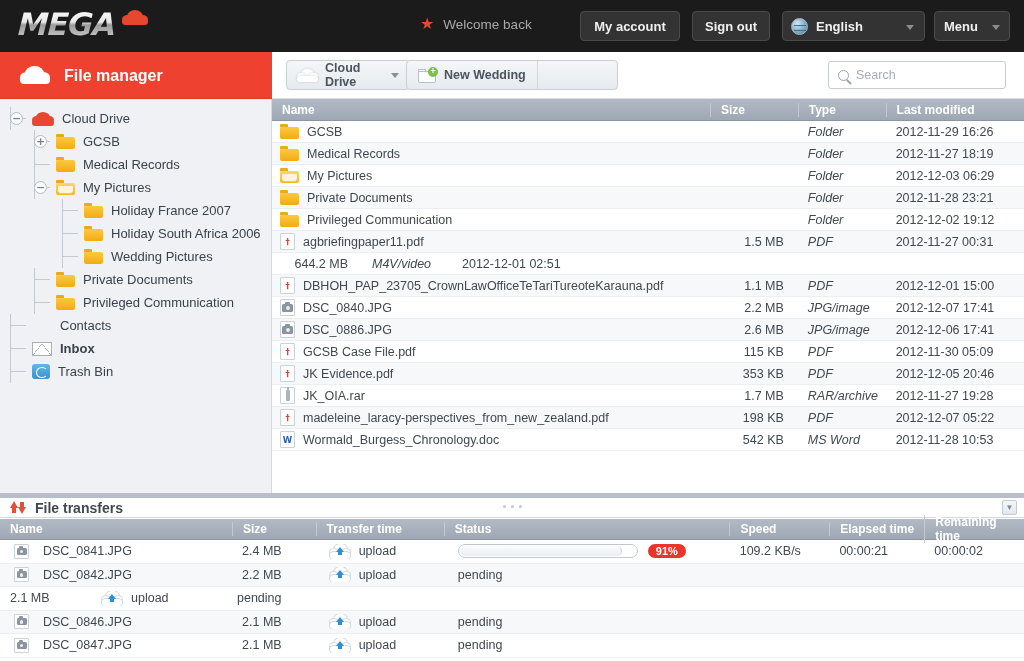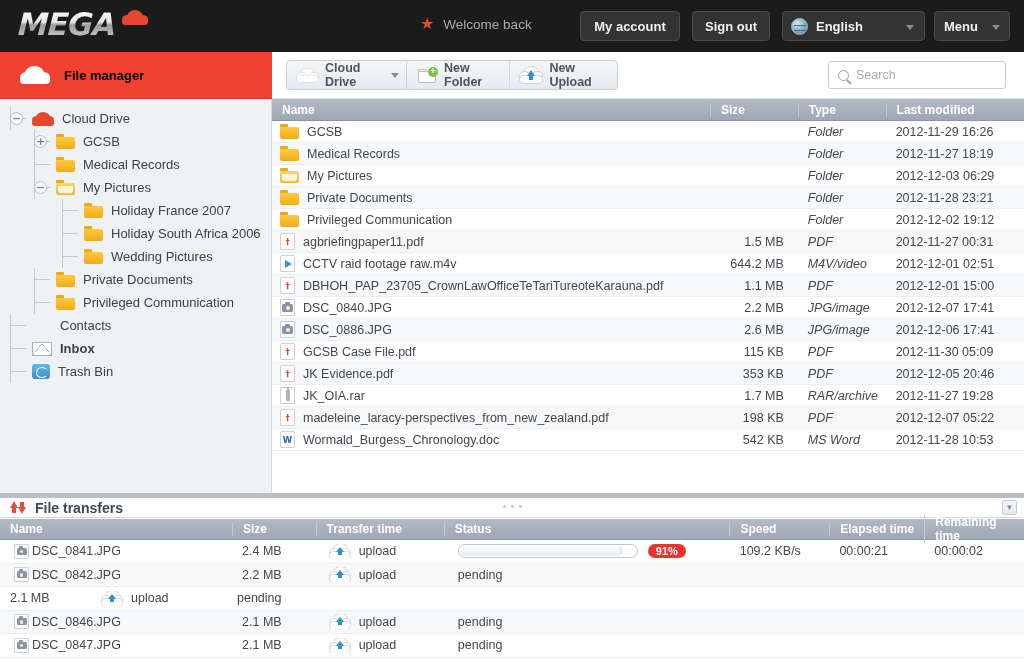--- a/index.html
+++ b/index.html
@@ -81,21 +81,21 @@
     background: #ef4130;
     display: flex; align-items: center; padding-left: 20px; gap: 14px;
     box-shadow: inset 0 -1px 0 rgba(0,0,0,.10);
   }
   .fm-cloud { width: 30px; height: 19px; position: relative; flex: none; }
   .fm-cloud .b { position: absolute; background: #ffffff; border-radius: 50%; }
   .fm-cloud .b1 { width: 19px; height: 15px; left: 5px; top: 0; }
   .fm-cloud .b2 { width: 13px; height: 11px; left: 0; top: 6px; }
   .fm-cloud .b3 { width: 13px; height: 11px; right: 0; top: 6px; }
   .fm-cloud .b4 { width: 30px; height: 8px; left: 0; bottom: 1px; border-radius: 5px; }
-  .fm-title { color: #000000; font-size: 13px; font-weight: bold; }
+  .fm-title { color: #ffffff; font-size: 16px; font-weight: bold; }
 
   
   .toolbar {
     position: absolute; left: 272px; top: 52px; width: 752px; height: 47px;
     background: #ffffff; border-bottom: 1px solid #d9dde3;
   }
   .tbtn {
     position: absolute; top: 8px; height: 30px;
     background: linear-gradient(180deg,#f4f6f8 0%,#e6eaef 100%);
     border: 1px solid #c9cfd7; border-radius: 4px;
@@ -364,21 +364,21 @@
   .t-speed { width: 105px; }
   .t-elapsed { width: 100px; }
   .t-remain { width: 105px; }
   .tp-row {
     display: flex; align-items: center; height: 23.5px;
     font-size: 12.5px; color: #41484f; border-bottom: 1px solid #eceff2;
     cursor: pointer;
   }
   .tp-row:nth-child(even) { background: #f7f8fa; }
   .tp-row .cell { padding-left: 10px; white-space: nowrap; overflow: hidden; }
-  .tp-row .t-name { display: flex; align-items: center; gap: 3px; padding-left: 14px; }
+  .tp-row .t-name { display: flex; align-items: center; gap: 14px; padding-left: 14px; }
   .tp-row .t-type { display: flex; align-items: center; gap: 9px; padding-left: 14px; }
   .tp-row .t-status { display: flex; align-items: center; gap: 10px; padding-left: 14px; }
   .tiny-up { width: 20px; height: 15px; position: relative; flex: none; }
   .tiny-up .b { position: absolute; background: #ffffff; border-radius: 50%;
     box-shadow: 0 0 0 1px #d4dae1; }
   .tiny-up .b1 { width: 13px; height: 10px; left: 4px; top: 0; }
   .tiny-up .b2 { width: 8px; height: 7px; left: 0; top: 5px; }
   .tiny-up .b3 { width: 8px; height: 7px; right: 0; top: 5px; }
   .tiny-up .b4 { width: 20px; height: 7px; left: 0; bottom: 0; border-radius: 4px;
     box-shadow: 0 0 0 1px #d4dae1; }
@@ -475,34 +475,23 @@
     <span class="caret-d" style="margin-left:4px"></span>
   </div>
 
   <div class="tb-seg" id="tb-actions">
     <div class="seg-item">
       <span class="folder-plus">
         <i class="ftab"></i>
           <i class="fbody"></i>
           <i class="plus">+</i>
       </span>
-      <span>New Folder</span>
+      <span>New Wedding</span>
     </div>
     <div class="seg-div"></div>
-    <div class="seg-item">
-      <span class="up-cloud">
-        <i class="b b1"></i>
-          <i class="b b2"></i>
-          <i class="b b3"></i>
-          <i class="b b4"></i>
-        <i class="arrow"></i>
-          <i class="stem"></i>
-      </span>
-      <span>New Upload</span>
-    </div>
   </div>
 
   <div class="search-box">
     <span class="mag"></span>
     <span class="search-ph">Search</span>
   </div>
 </div>
 
 <div class="sidebar" id="sidebar-tree">
     <div class="tree-row" style="padding-left: 36px;">
@@ -708,26 +697,20 @@
       <div class="fl-row">
         <div class="cell c-name">
           <span class="ic-file ic-pdf">†</span>
           <span>agbriefingpaper11.pdf</span>
         </div>
         <div class="cell c-size">1.5 MB</div>
         <div class="cell c-type">PDF</div>
         <div class="cell c-mod">2012-11-27 00:31</div>
       </div>
       <div class="fl-row">
-        <div class="cell c-name">
-          <span class="ic-file ic-m4v">
-            <i class="play"></i>
-          </span>
-          <span>CCTV raid footage raw.m4v</span>
-        </div>
         <div class="cell c-size">644.2 MB</div>
         <div class="cell c-type">M4V/video</div>
         <div class="cell c-mod">2012-12-01 02:51</div>
       </div>
       <div class="fl-row">
         <div class="cell c-name">
           <span class="ic-file ic-pdf">†</span>
           <span>DBHOH_PAP_23705_CrownLawOfficeTeTariTureoteKarauna.pdf</span>
         </div>
         <div class="cell c-size">1.1 MB</div>

